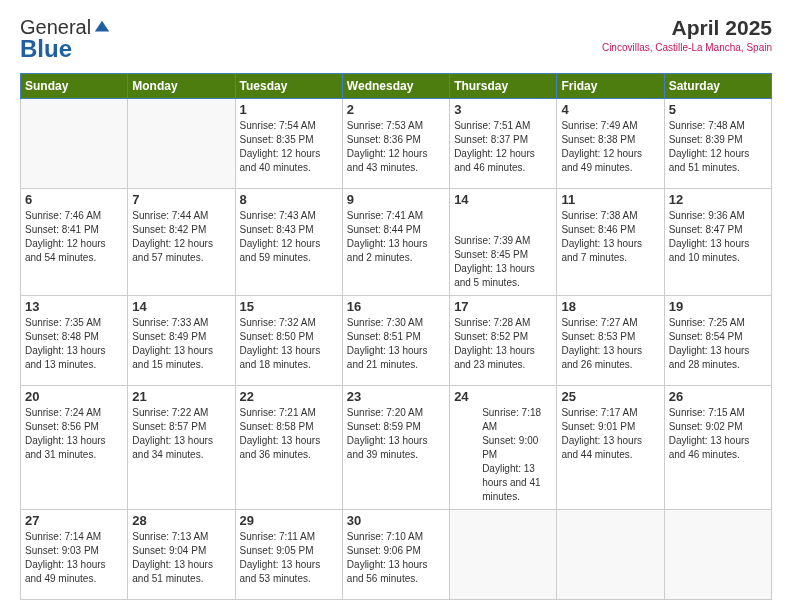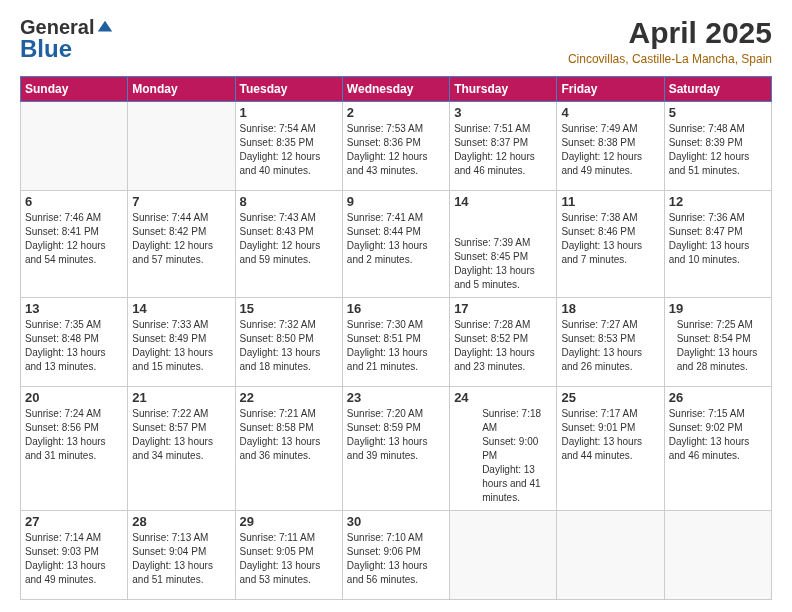--- a/index.html
+++ b/index.html
@@ -27,55 +27,55 @@
       display: flex;
       flex-direction: column;
       align-items: flex-start;
     }
     .logo-text {
       display: flex;
       align-items: center;
     }
     .logo-general {
       font-size: 20px;
-      font-weight: bold;
+      font-weight: normal;
       color: #333;
     }
     .logo-blue {
       font-size: 24px;
       font-weight: bold;
       color: #2060a0;
     }
     .logo-icon {
       width: 18px;
       height: 18px;
       margin-left: 2px;
     }
     .header-right {
       text-align: right;
     }
     .title {
-      font-size: 30px;
+      font-size: 21px;
       font-weight: bold;
       color: #333;
     }
     .subtitle {
-      font-size: 12px;
-      color: #a16207;
+      font-size: 10px;
+      color: #be185d;
       margin-top: 2px;
     }
     .calendar {
       flex: 1;
       border: 1px solid #ccc;
       border-collapse: collapse;
       width: 100%;
       table-layout: fixed;
     }
     .calendar thead tr th {
-      background: #be185d;
+      background: #4d7c0f;
       color: #fff;
       font-size: 12px;
       font-weight: bold;
       padding: 5px 4px;
       border: 1px solid #4080c0;
       text-align: left;
       margin-top: 28px;
     }
     .calendar tbody tr td {
       border: 1px solid #ccc;
@@ -200,21 +200,21 @@
 Daylight: 13 hours and 5 minutes.</div>
           </td>
           <td>
             <span class="day-num">11</span>
             <div class="day-info" style="white-space: pre-line;">Sunrise: 7:38 AM
 Sunset: 8:46 PM
 Daylight: 13 hours and 7 minutes.</div>
           </td>
           <td>
             <span class="day-num">12</span>
-            <div class="day-info" style="white-space: pre-line;">Sunrise: 7:36 AM
+            <div class="day-info" style="white-space: pre-line;">Sunrise: 9:36 AM
 Sunset: 8:47 PM
 Daylight: 13 hours and 10 minutes.</div>
           </td>
         </tr>
         <tr>
           <td>
             <span class="day-num">13</span>
             <div class="day-info" style="white-space: pre-line;">Sunrise: 7:35 AM
 Sunset: 8:48 PM
 Daylight: 13 hours and 13 minutes.</div>
@@ -244,21 +244,21 @@
 Daylight: 13 hours and 23 minutes.</div>
           </td>
           <td>
             <span class="day-num">18</span>
             <div class="day-info" style="white-space: pre-line;">Sunrise: 7:27 AM
 Sunset: 8:53 PM
 Daylight: 13 hours and 26 minutes.</div>
           </td>
           <td>
             <span class="day-num">19</span>
-            <div class="day-info" style="white-space: pre-line; margin-left: 8px;">Sunrise: 7:25 AM
+            <div class="day-info" style="white-space: pre-line;">Sunrise: 7:25 AM
 Sunset: 8:54 PM
 Daylight: 13 hours and 28 minutes.</div>
           </td>
         </tr>
         <tr>
           <td>
             <span class="day-num">20</span>
             <div class="day-info" style="white-space: pre-line;">Sunrise: 7:24 AM
 Sunset: 8:56 PM
 Daylight: 13 hours and 31 minutes.</div>

